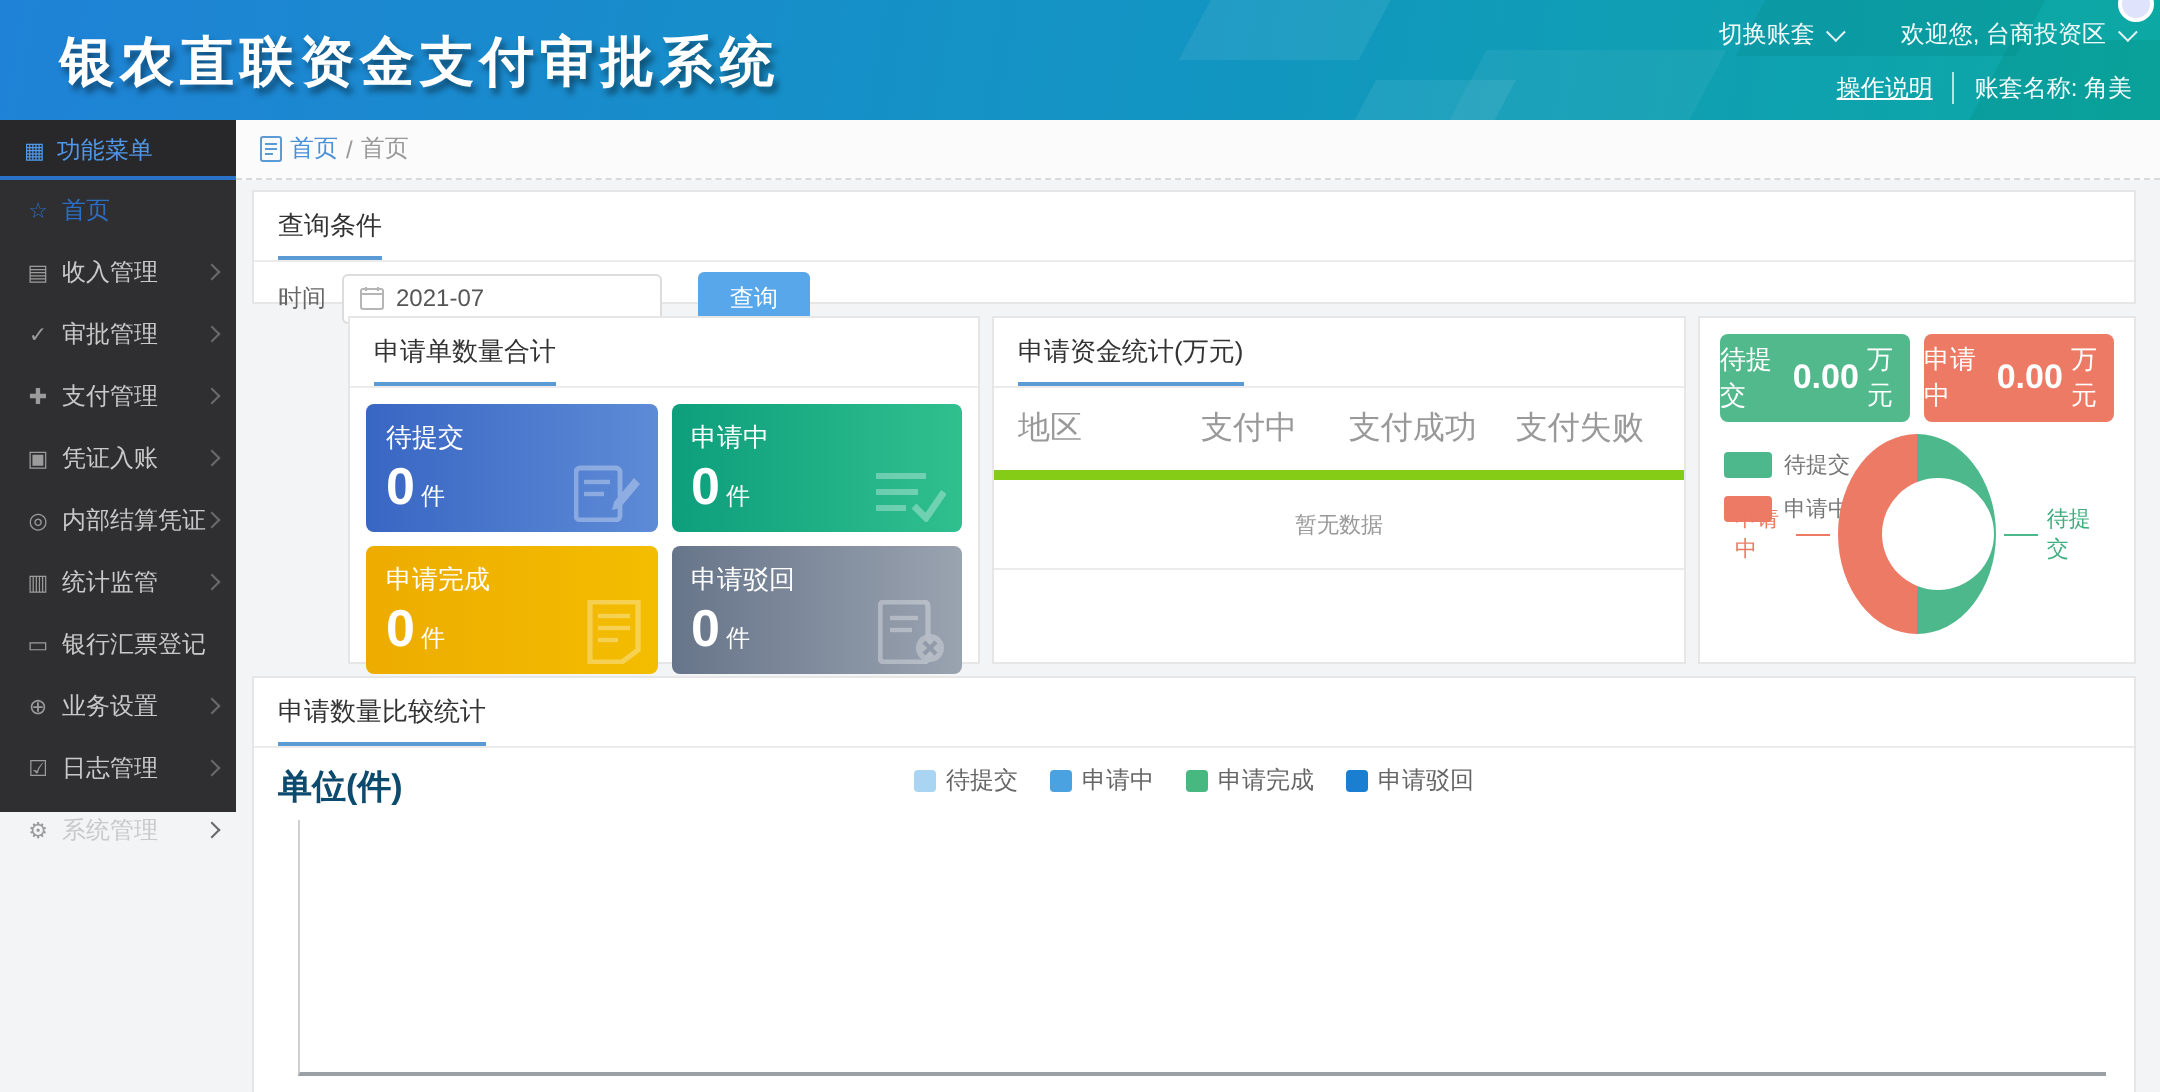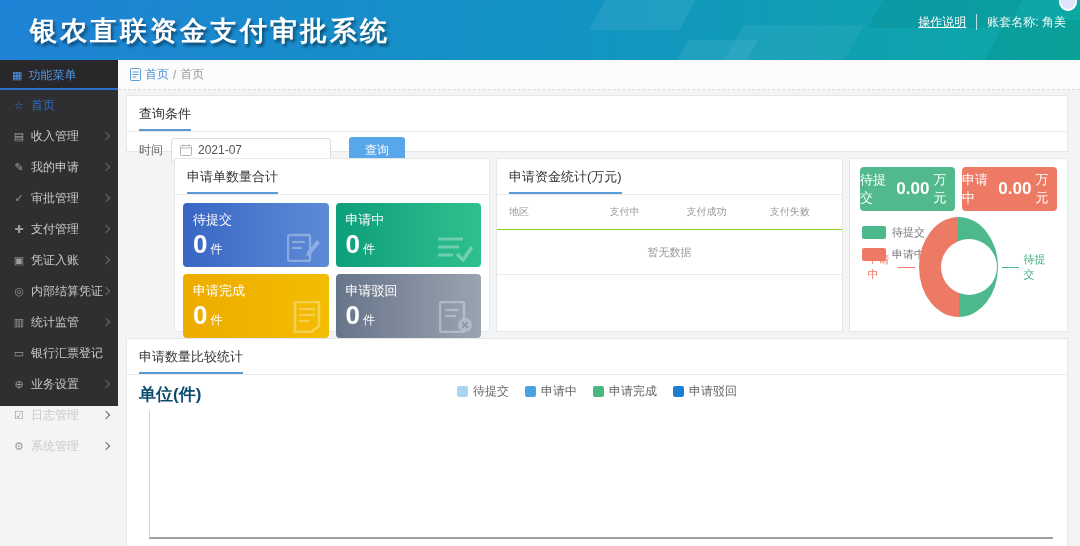--- a/index.html
+++ b/index.html
@@ -72,22 +72,22 @@
   .stat-card { position:relative; height:64px; border-radius:4px; color:#fff; padding:8px 10px; overflow:hidden; cursor:pointer;}
   .sc-label { font-size:13px; }
   .sc-val { position:absolute; left:10px; bottom:4px; font-size:26px; font-weight:bold; line-height:28px;}
   .sc-unit { font-size:12px; font-weight:normal; margin-left:3px; }
   .sc-ic { position:absolute; right:8px; bottom:5px; opacity:0.32; }
   .card-blue   { background:linear-gradient(90deg,#3866c3,#5e8bd6); }
   .card-green  { background:linear-gradient(90deg,#0d9e7c,#30c08e); }
   .card-yellow { background:linear-gradient(90deg,#edac00,#f3bd00); }
   .card-gray   { background:linear-gradient(90deg,#67758a,#9aa3b0); }
 
-  .tbl-head { display:grid; grid-template-columns:24% 24% 27% 25%; padding:10px 12px; font-size:10px; color:#999;
-              border-bottom:1px solid #84cc16; }
+  .tbl-head { display:grid; grid-template-columns:24% 24% 27% 25%; padding:10px 12px; font-size:16px; color:#999;
+              border-bottom:5px solid #84cc16; }
   .tbl-head span:first-child { text-align:left; }
   .tbl-head span { text-align:center; }
   .tbl-empty { text-align:center; font-size:11px; color:#999; padding:15px 0 14px 0; border-bottom:1px solid #ebebeb;}
 
   .amt-body { padding:8px 10px 0 10px; }
   .amt-badges { display:flex; gap:7px; }
   .amt-badge { flex:1; height:44px; border-radius:4px; color:#fff; display:flex; align-items:center;
                justify-content:center; font-size:13px; gap:4px; }
   .amt-badge b { font-size:17px; }
   .badge-green { background:#52b98c; }
@@ -125,42 +125,45 @@
 <body>
 
 <div class="hdr">
   <div class="shape sh1"></div>
   <div class="shape sh2"></div>
   <div class="shape sh3"></div>
   <div class="shape sh4"></div>
   <div class="shape sh5"></div>
   <div class="app-title">银农直联资金支付审批系统</div>
   <div class="hdr-right">
+    <div class="hdr-row1">
+      <span>切换账套</span>
+      <span class="chev-dn"></span>
+      <span class="gap18"></span>
+      <span>欢迎您, 台商投资区</span>
+      <span class="chev-dn"></span>
+    </div>
     <div class="hdr-row2">
       <span class="hlink">操作说明</span>
       <span class="vdiv"></span>
       <span>账套名称: 角美</span>
     </div>
   </div>
   <div class="float-dot"></div>
 </div>
 
 <div class="sidebar">
   <div class="menu-head">
     <span class="mh-ic">▦</span><span>功能菜单</span>
   </div>
   <div class="s-item active">
     <span class="s-ic">☆</span><span>首页</span>
   </div>
   <div class="s-item">
     <span class="s-ic">▤</span><span>收入管理</span>
-    <span class="s-chev"></span>
-  </div>
-  <div class="s-item">
-    <span class="s-ic">✎</span><span>我的申请</span>
     <span class="s-chev"></span>
   </div>
   <div class="s-item">
     <span class="s-ic">✓</span><span>审批管理</span>
     <span class="s-chev"></span>
   </div>
   <div class="s-item">
     <span class="s-ic">✚</span><span>支付管理</span>
     <span class="s-chev"></span>
   </div>

